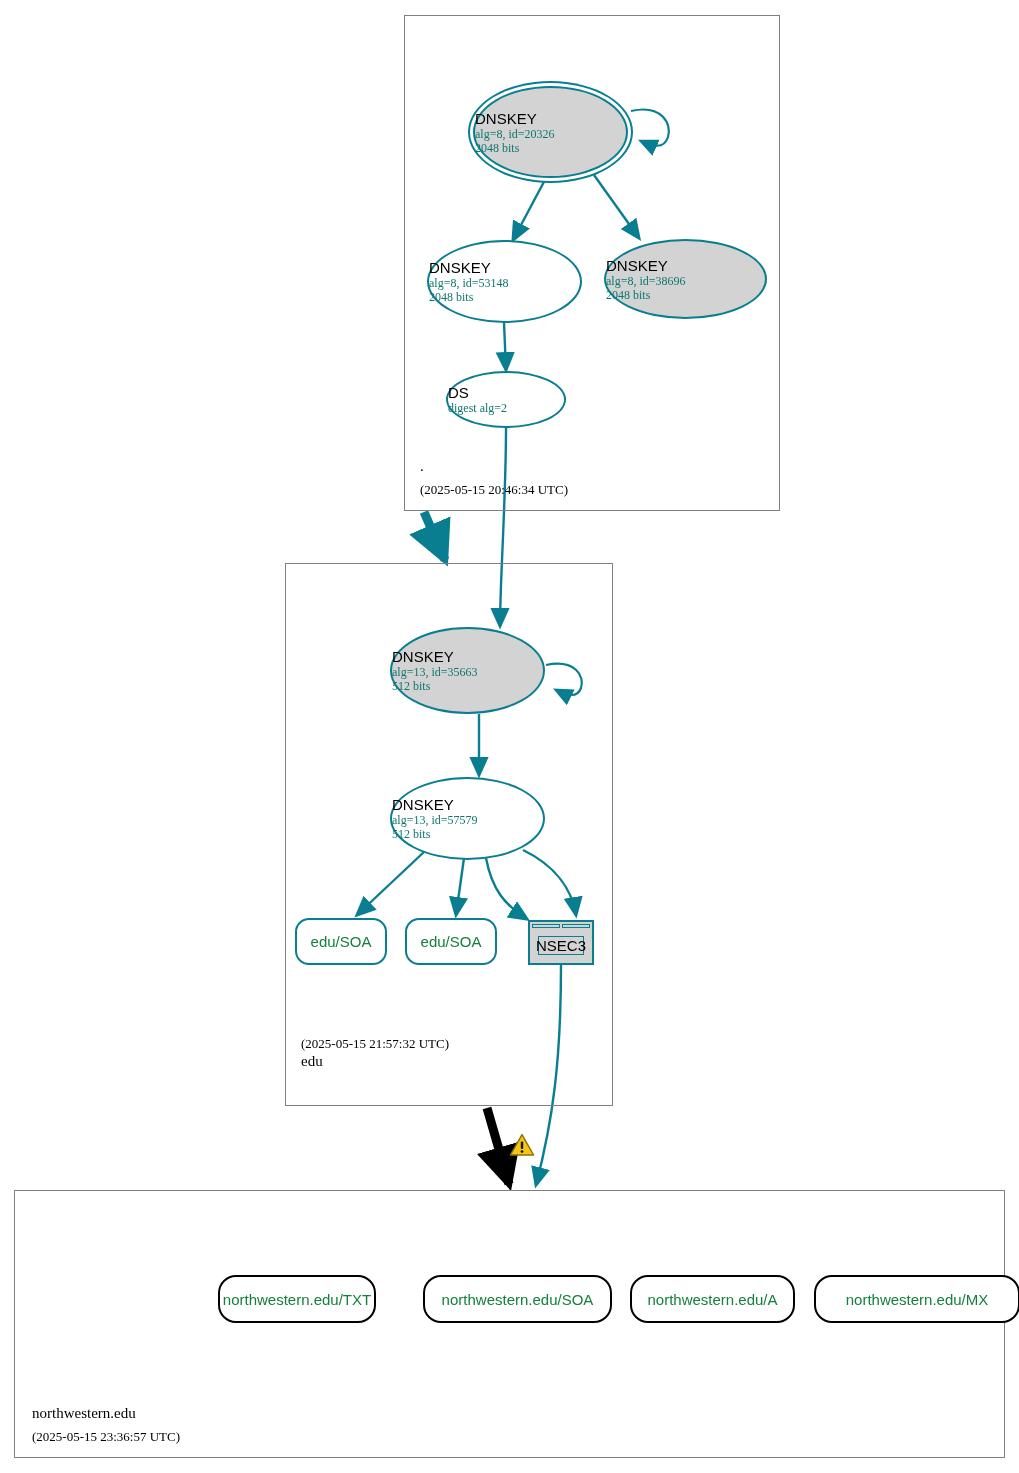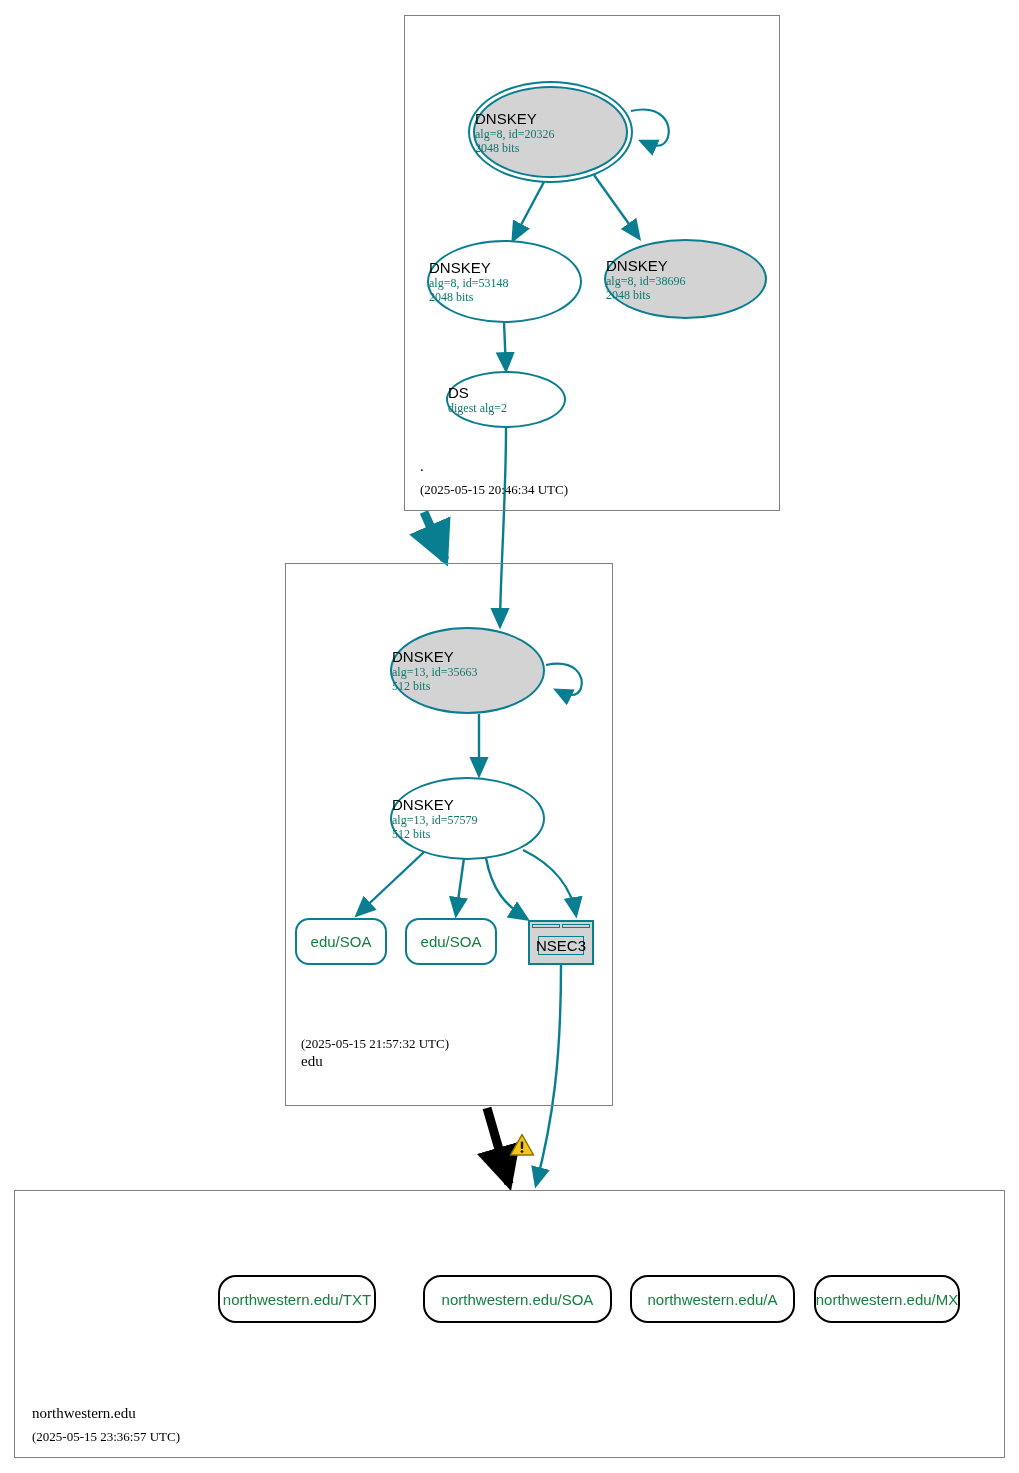--- a/index.html
+++ b/index.html
@@ -284,15 +284,15 @@
   <div class="zone-label zone-name" style="left:32px; top:1405px;">northwestern.edu</div>
   <div class="zone-label zone-time" style="left:32px; top:1429px;">(2025-05-15 23:36:57 UTC)</div>
 
 
   <div class="node-rrset plain" style="left:218px; top:1275px; width:158px; height:48px;">northwestern.edu/TXT</div>
 
   <div class="node-rrset plain" style="left:423px; top:1275px; width:189px; height:48px;">northwestern.edu/SOA</div>
 
   <div class="node-rrset plain" style="left:630px; top:1275px; width:165px; height:48px;">northwestern.edu/A</div>
 
-  <div class="node-rrset plain" style="left:814px; top:1275px; width:146px; height:48px;">northwestern.edu/MX</div>
+  <div class="node-rrset plain" style="left:814px; top:1275px; width:206px; height:48px;">northwestern.edu/MX</div>
 
 </div>
 
 </body></html>

